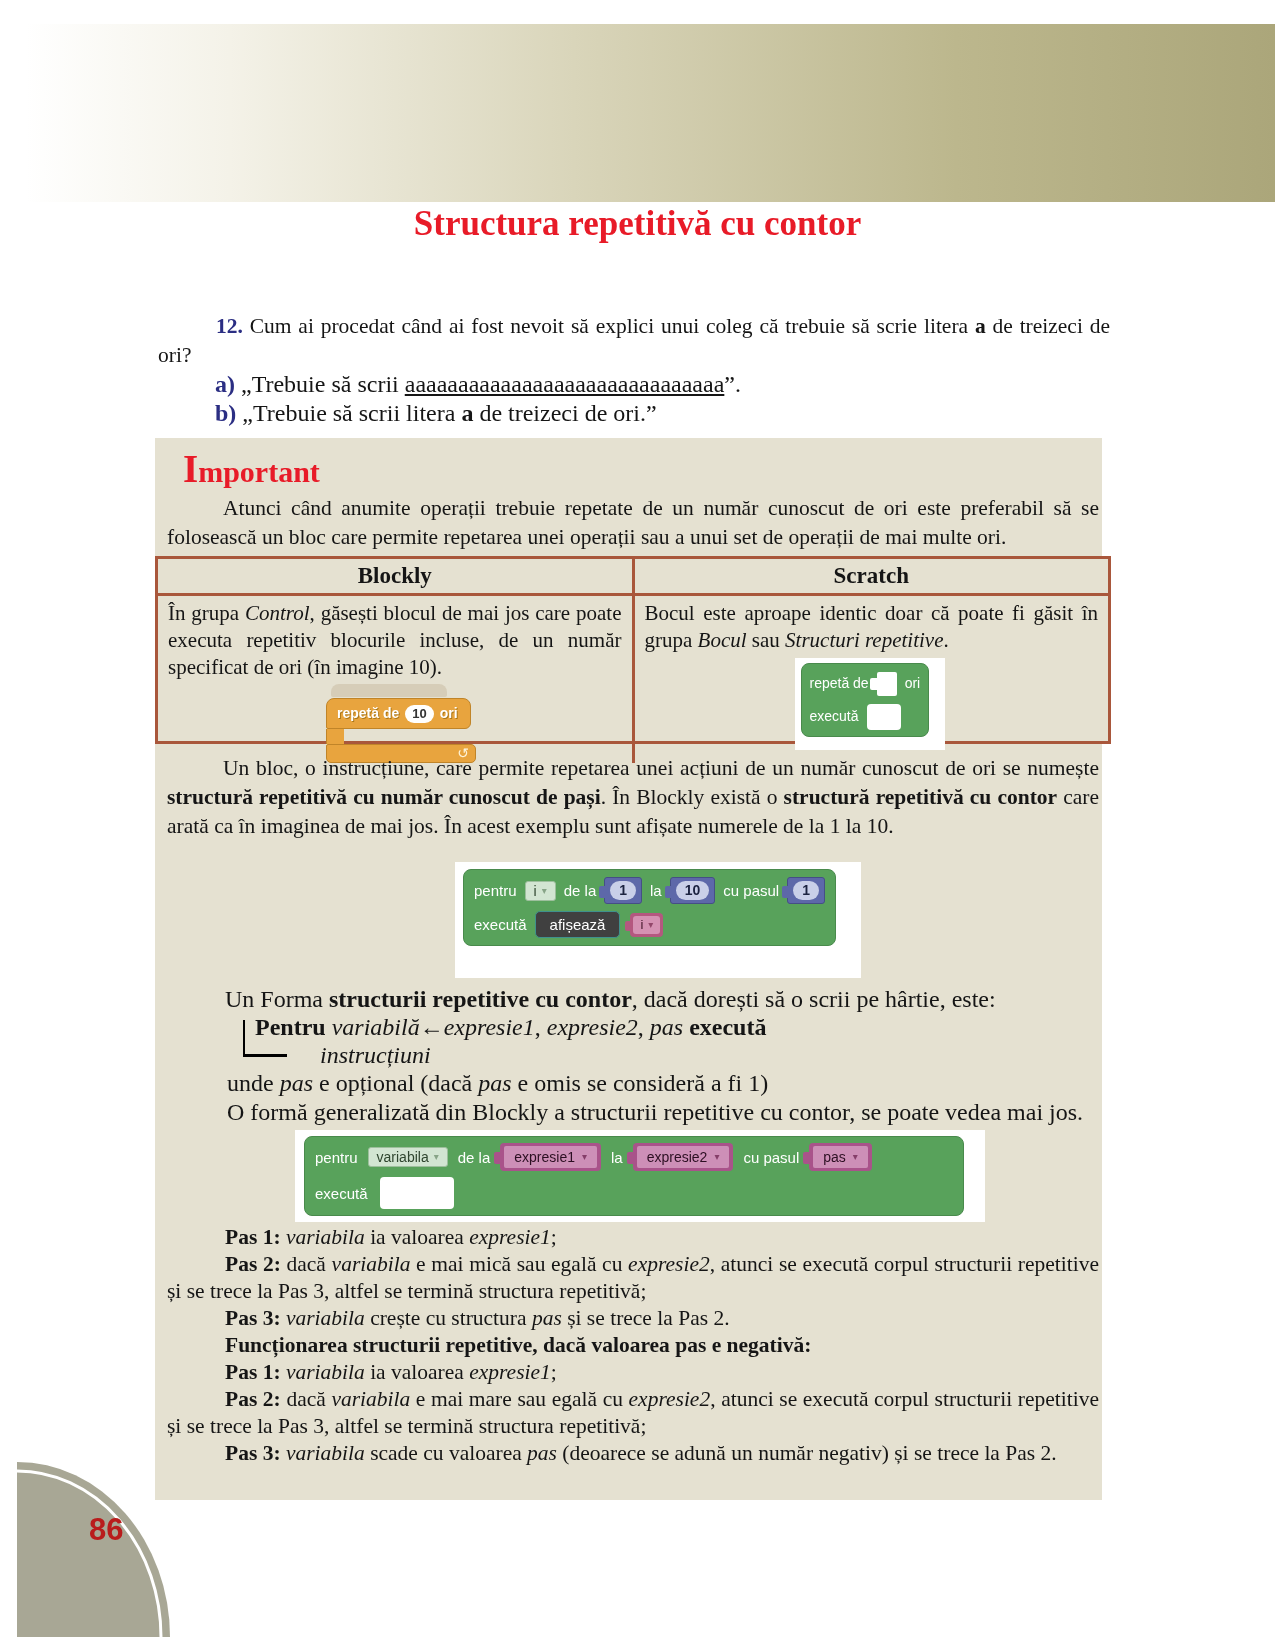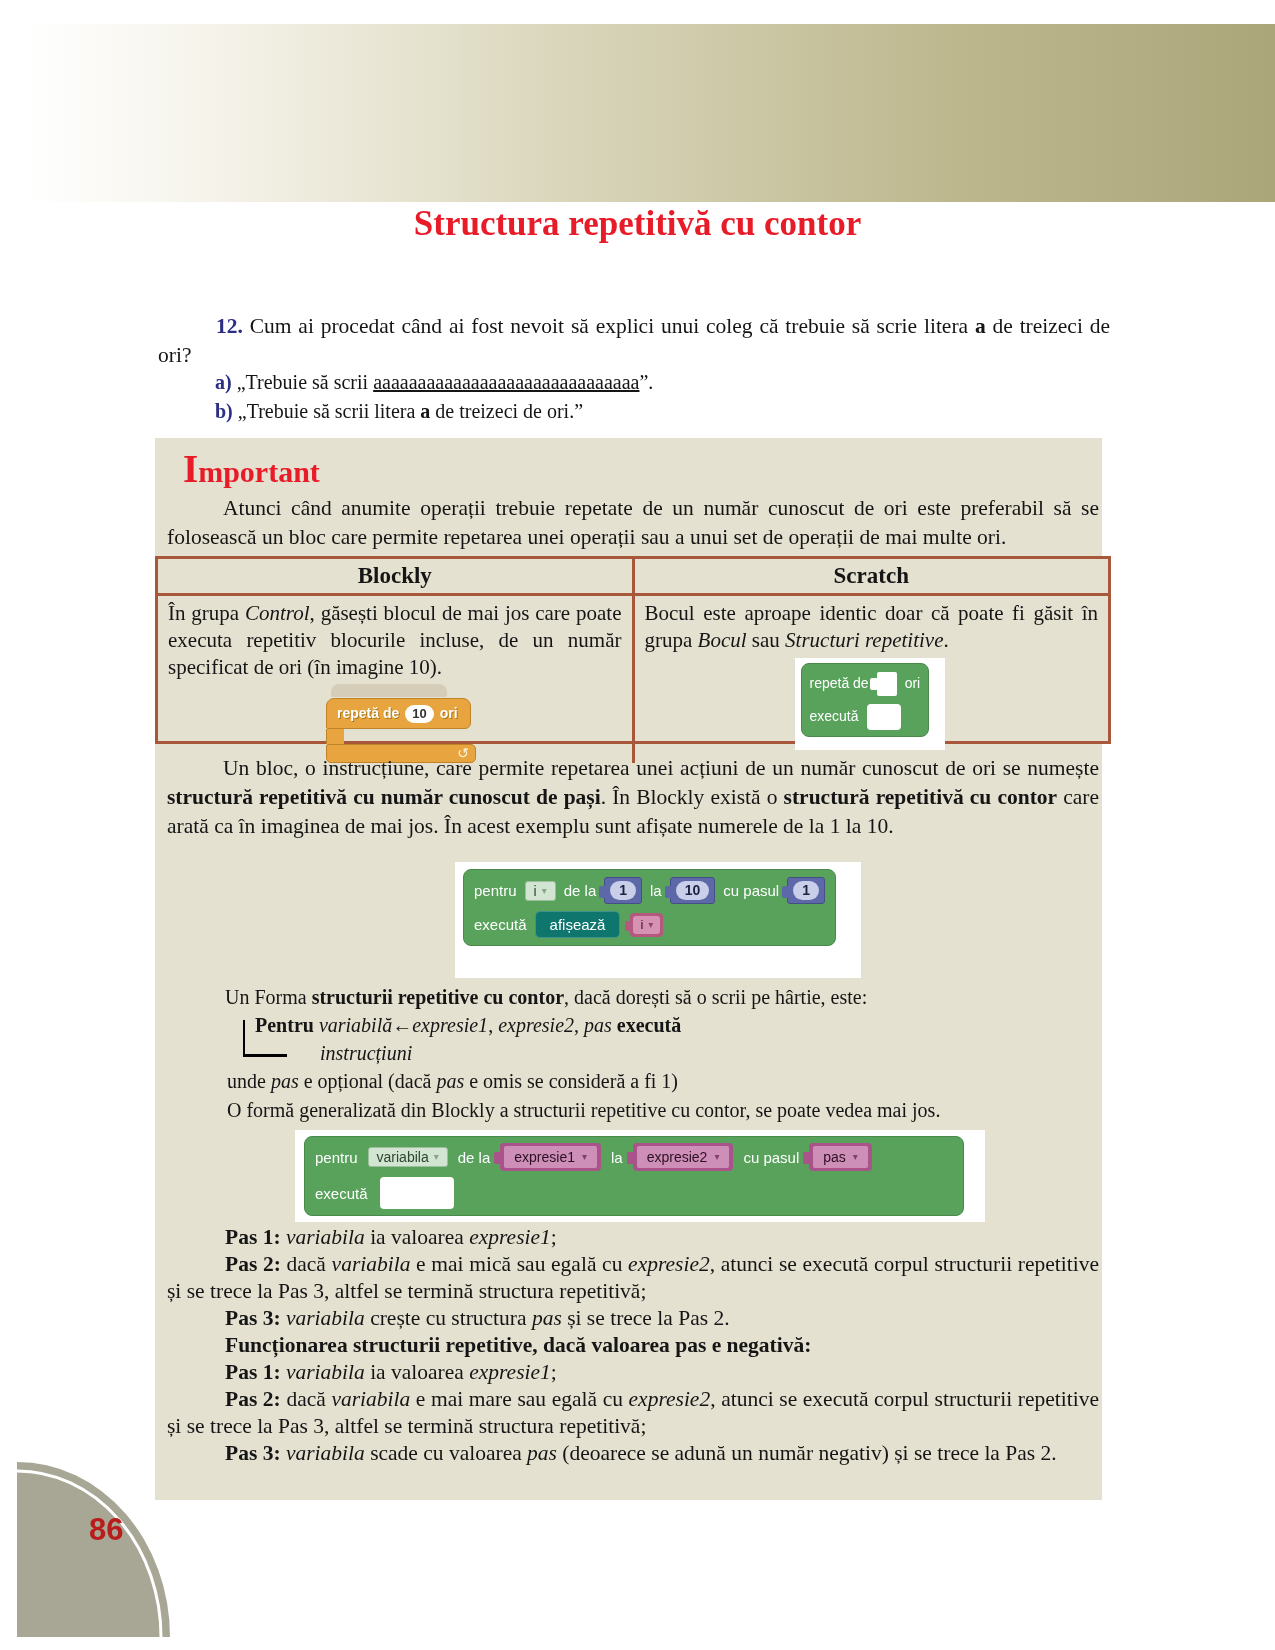--- a/index.html
+++ b/index.html
@@ -11,21 +11,21 @@
 
   .title{position:absolute;left:0;top:204px;width:1275px;text-align:center;
          font-size:35px;font-weight:bold;color:#e81b28;}
 
   .badge{position:absolute;left:162px;top:258px;background:#b0d5b2;border-radius:10px;
          padding:5px 20px 8px 14px;box-shadow:6px 6px 6px #9b9c8e;
          font-size:25px;font-weight:bold;color:#101010;}
   .badge::first-letter{font-size:33px;}
 
   .para{position:absolute;font-size:21.5px;line-height:29px;text-align:justify;}
-  .line{position:absolute;font-size:20px;white-space:nowrap;}
+  .line{position:absolute;font-size:24px;white-space:nowrap;}
 
   .imp-box{position:absolute;left:155px;top:438px;width:947px;height:1062px;background:#e5e1d1;}
   .imp-head{position:absolute;left:28px;top:8px;font-size:30px;font-weight:bold;color:#e81b28;}
   .imp-head::first-letter{font-size:39px;}
 
   
   .ttable{position:absolute;left:0;top:118px;width:956px;height:188px;border:3px solid #a9573b;
           box-sizing:border-box;display:flex;flex-direction:column;background:#e5e1d1;}
   .thead{display:flex;border-bottom:3px solid #a9573b;height:36px;}
   .th{flex:1;text-align:center;font-weight:bold;font-size:23px;line-height:34px;}
@@ -70,21 +70,21 @@
   .vf{display:inline-flex;align-items:center;gap:5px;background:#d2e5d2;border:1px solid #9dbf9d;
       border-radius:3px;padding:1px 8px;color:#2e452e;font-size:14px;}
   .vf .dd{color:#6f8f6f;}
 
   .nb{position:relative;display:inline-flex;background:#5d68a9;border:1px solid #454f85;
       border-radius:3px;padding:3px 5px;}
   .nb::before{content:"";position:absolute;left:-6px;top:8px;width:6px;height:12px;background:#5d68a9;border-radius:2px 0 0 2px;}
   .nb-in{background:#c9cfe8;border-radius:10px;padding:0 9px;color:#1c2340;font-weight:bold;
          font-size:14px;line-height:19px;}
 
-  .teal{display:inline-flex;align-items:center;background:#0f766e;border:1px solid #3f918d;
+  .teal{display:inline-flex;align-items:center;background:#404040;border:1px solid #3f918d;
         border-radius:5px;padding:4px 14px;color:#fff;font-size:15px;}
   .pink{position:relative;display:inline-flex;background:#b4587f;border-radius:4px;padding:3px;margin-left:2px;}
   .pink::before{content:"";position:absolute;left:-5px;top:8px;width:5px;height:10px;background:#b4587f;border-radius:2px 0 0 2px;}
   .pink-in{display:flex;align-items:center;gap:5px;background:#d592b3;border-radius:3px;
            padding:0 7px;color:#401228;font-size:13px;line-height:18px;}
   .pink-in .dd{color:#7c2f52;}
 
   .mag{position:relative;display:inline-flex;background:#a9538a;border-radius:4px;padding:3px 4px;}
   .mag::before{content:"";position:absolute;left:-6px;top:9px;width:6px;height:12px;background:#a9538a;border-radius:2px 0 0 2px;}
   .mag-in{display:flex;align-items:center;gap:7px;background:#cd8fb7;border-radius:2px;

